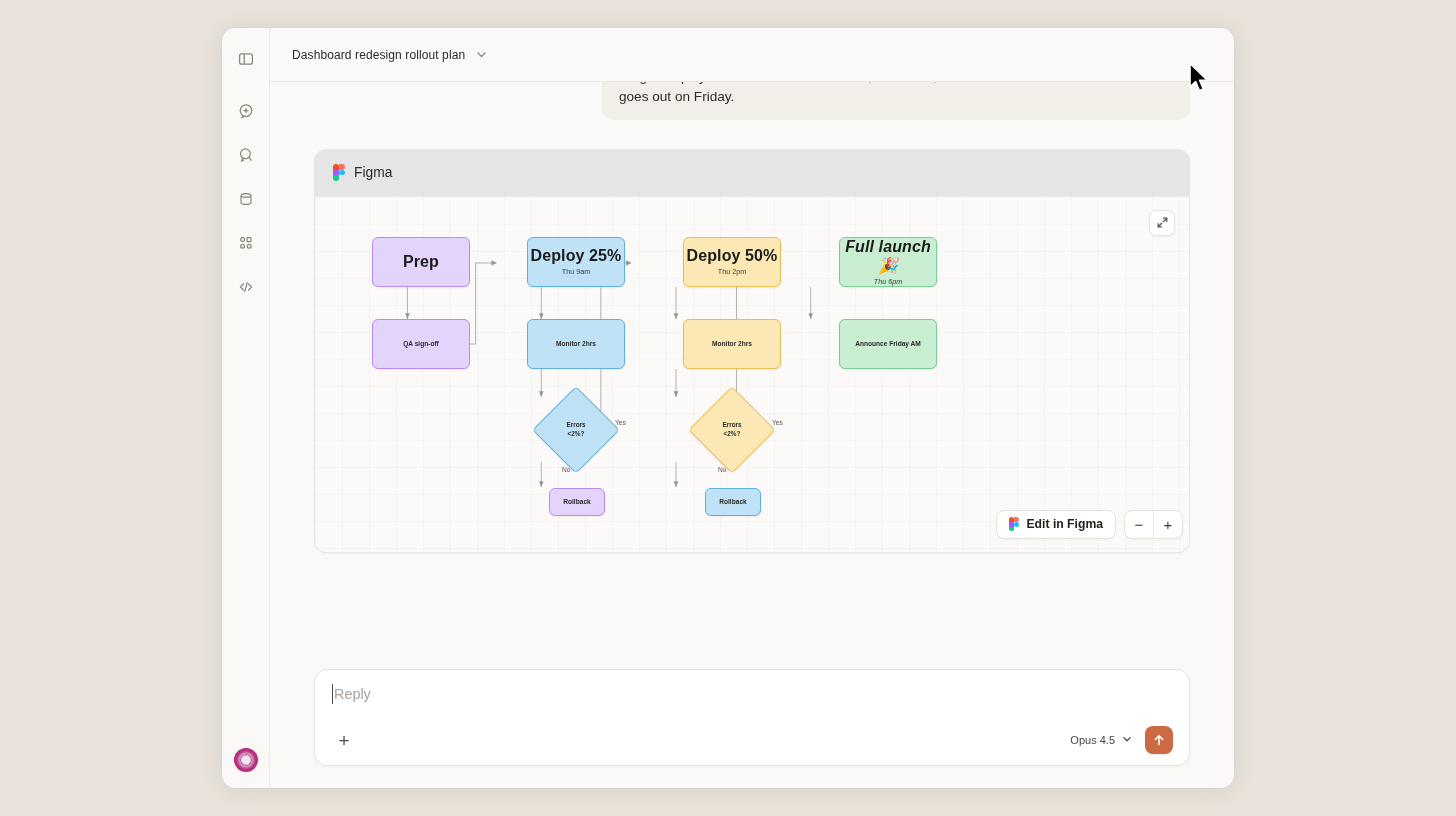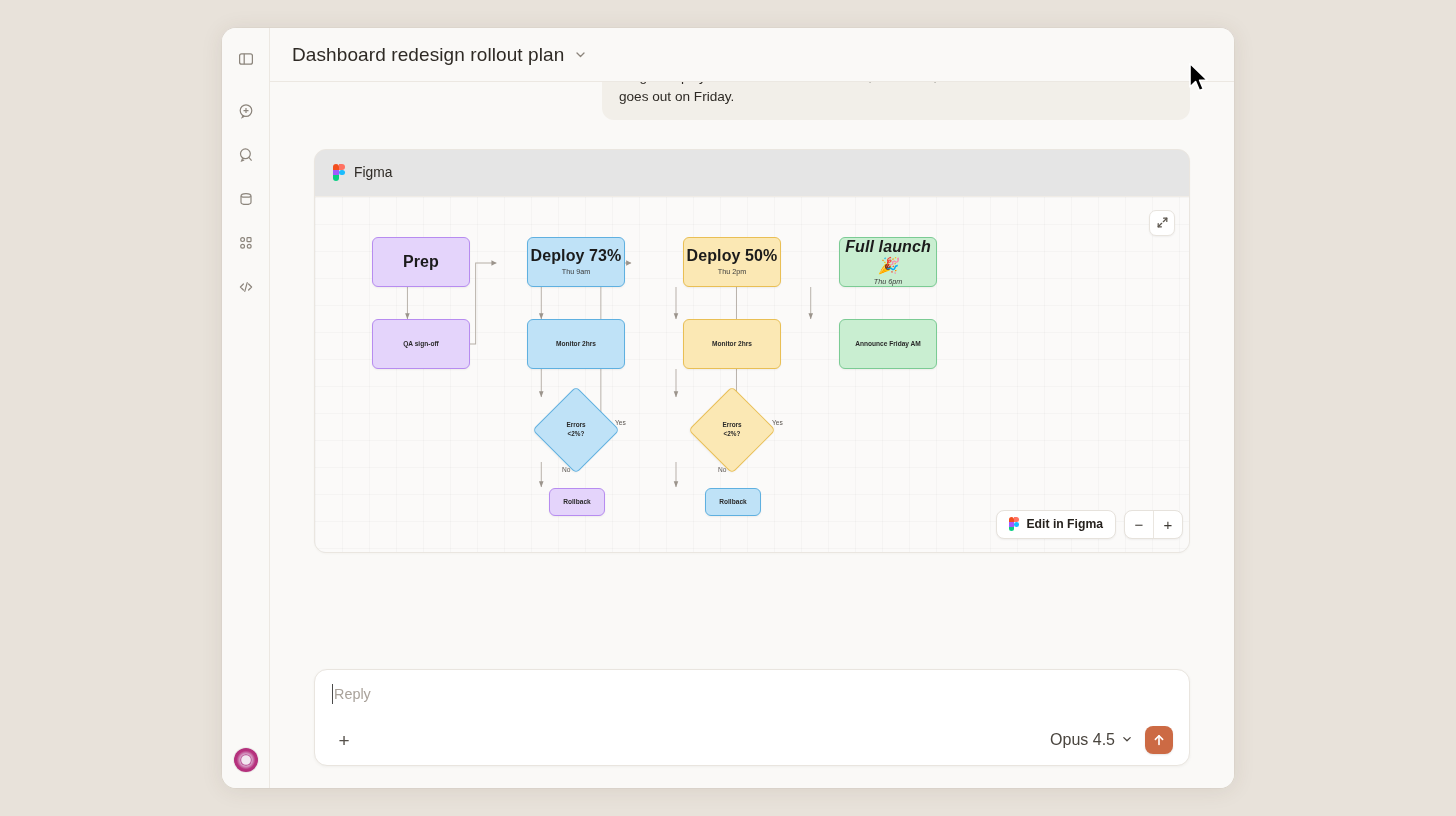--- a/index.html
+++ b/index.html
@@ -70,21 +70,21 @@
 
   
   .topbar {
     height: 54px; flex-shrink: 0;
     border-bottom: 1px solid #ece8e2;
     display: flex; align-items: center;
     padding: 0 22px;
     gap: 10px;
   }
   .conv-title {
-    font-size: 19px; color: #2e2a25; letter-spacing: .1px;
+    font-size: 12px; color: #2e2a25; letter-spacing: .1px;
   }
   .chev {
     color: #8c857c; display:flex; align-items:center;
   }
 
   
   .content {
     flex: 1; overflow: hidden; position: relative;
     padding: 0 0 0 0;
   }
@@ -253,21 +253,21 @@
   .plus-btn {
     width: 26px; height: 26px;
     display: flex; align-items: center; justify-content: center;
     color: #55504a;
     border-radius: 6px;
     font-size: 19px; line-height: 1;
   }
   .composer-right { display: flex; align-items: center; gap: 12px; }
   .model-sel {
     display: flex; align-items: center; gap: 6px;
-    font-size: 16px; color: #4a453f;
+    font-size: 11px; color: #4a453f;
   }
   .send-btn {
     width: 28px; height: 28px; border-radius: 8px;
     background: #cc6a44;
     display: flex; align-items: center; justify-content: center;
     color: #fff;
     box-shadow: 0 1px 2px rgba(0,0,0,.10);
   }
 
   
@@ -405,21 +405,21 @@
               </svg>
 
               <div class="node n-purple" style="left:57px;top:40px;width:98px;height:50px;">
                 <span class="t">Prep</span>
               </div>
               <div class="node n-purple" style="left:57px;top:122px;width:98px;height:50px;">
                 <span class="m">QA sign-off</span>
               </div>
 
               <div class="node n-blue" style="left:212px;top:40px;width:98px;height:50px;">
-                <span class="t">Deploy 73%</span>
+                <span class="t">Deploy 25%</span>
                 <span class="s">Thu 9am</span>
               </div>
               <div class="node n-blue" style="left:212px;top:122px;width:98px;height:50px;">
                 <span class="m">Monitor 2hrs</span>
               </div>
 
               <div class="node n-yellow" style="left:368px;top:40px;width:98px;height:50px;">
                 <span class="t">Deploy 50%</span>
                 <span class="s">Thu 2pm</span>
               </div>

